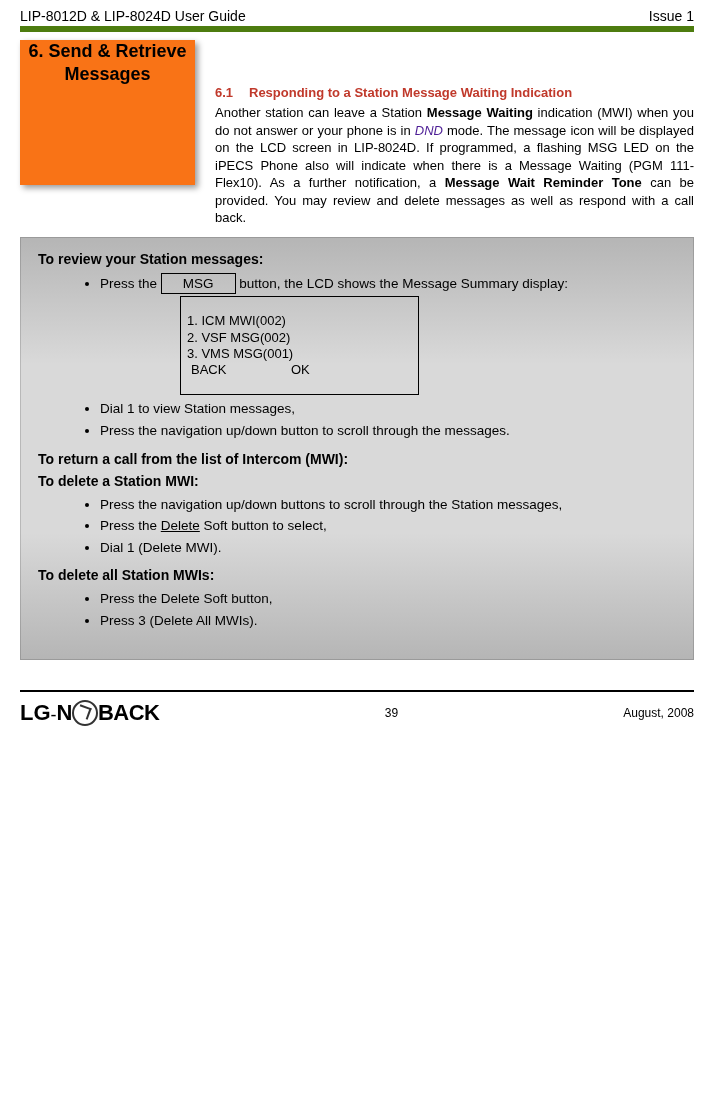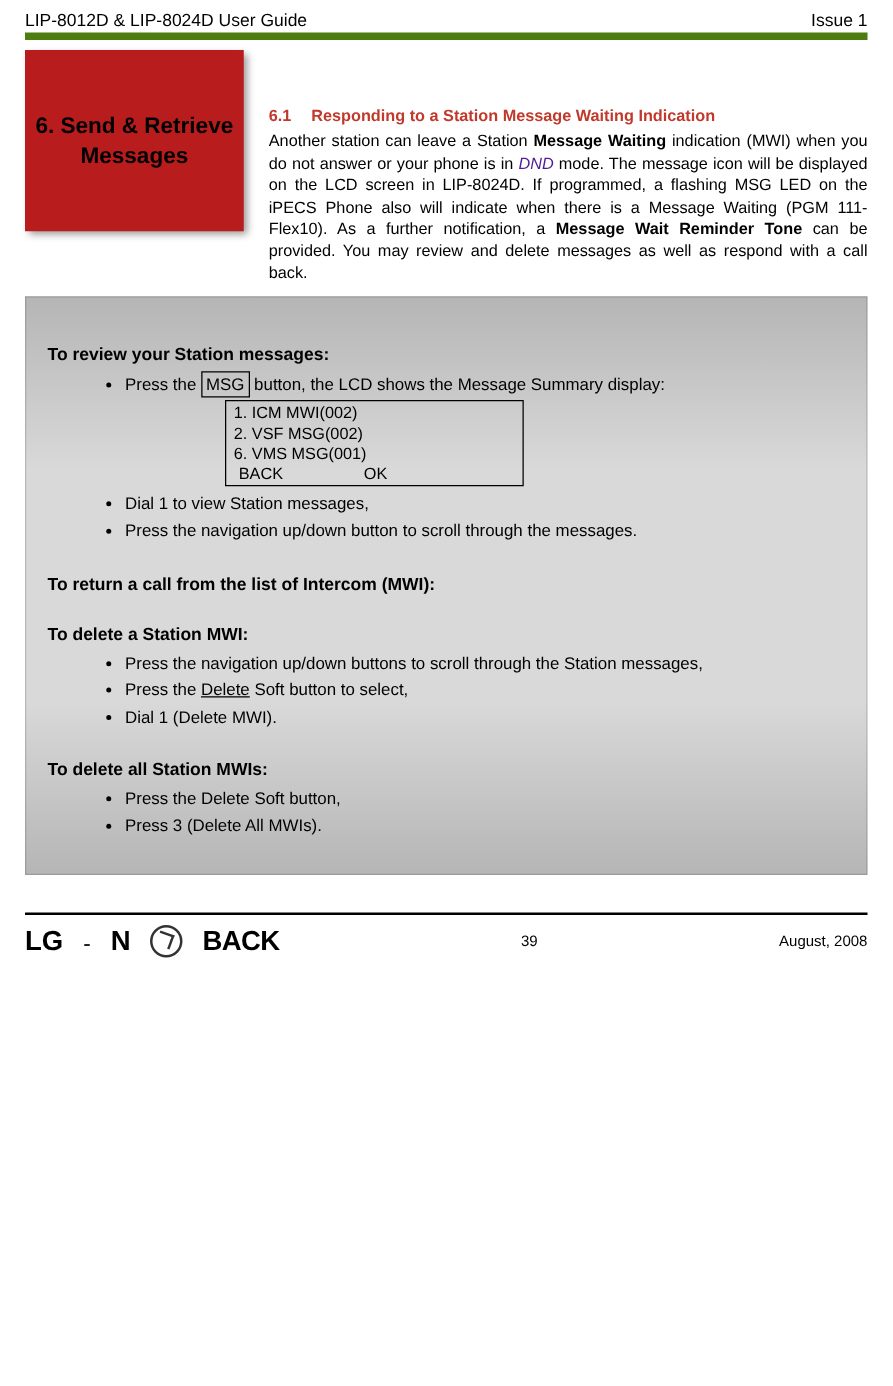--- a/index.html
+++ b/index.html
@@ -24,23 +24,22 @@
     font-size: 14px;
   }
   .top-area {
     display: flex;
     align-items: flex-start;
     margin-top: 8px;
   }
   .sidebar-box {
     width: 175px;
     height: 145px;
-    background: #b91c1c;
-    display: flex;
-    align-items: center;
+    background: #f97316;
+    display: flex;
     justify-content: center;
     text-align: center;
     font-family: "Arial Black", Arial, sans-serif;
     font-weight: 900;
     font-size: 18px;
     line-height: 1.3;
     box-shadow: 3px 3px 6px rgba(0,0,0,0.4);
     flex-shrink: 0;
     margin-right: 20px;
   }
@@ -68,42 +67,41 @@
   .gray-box {
     background: linear-gradient(180deg, #b5b5b5 0%, #d9d9d9 30%, #d9d9d9 70%, #b5b5b5 100%);
     margin-top: 10px;
     padding: 14px 18px 20px 18px;
     box-shadow: inset 0 0 0 1px rgba(0,0,0,0.15);
   }
   .gray-box .heading {
     font-weight: bold;
     margin-bottom: 6px;
     font-size: 14px;
-    margin-top: 24px;
   }
   .gray-box ul {
     margin: 4px 0 10px 0;
     padding-left: 62px;
     line-height: 1.45;
     font-size: 13.5px;
   }
   .gray-box ul li {
     list-style-type: disc;
     margin-bottom: 2px;
   }
   .msg-btn {
     border: 1px solid #000;
-    padding: 0 3px;
+    padding: 0 21px;
     display: inline-block;
   }
   .lcd-box {
     border: 1px solid #000;
     width: 225px;
     margin-left: 80px;
-    padding: 1px 6px;
+    padding: 16px 6px;
     font-size: 13px;
     line-height: 1.25;
     margin-top: 2px;
     margin-bottom: 4px;
   }
   .lcd-box .row4 {
     display: flex;
   }
   .lcd-box .row4 .back { margin-left: 4px; width: 100px; }
   .soft-underline { text-decoration: underline; }
@@ -114,21 +112,21 @@
   .footer-row {
     display: flex;
     justify-content: space-between;
     align-items: center;
     padding: 8px 0 14px 0;
     font-size: 12px;
   }
   .logo {
     display: flex;
     align-items: flex-end;
-    gap: 16px;
+    gap: 0;
   }
   .logo-lg {
     font-weight: 900;
     font-size: 22px;
   }
   .logo-circle {
     width: 22px;
     height: 22px;
     border: 2px solid #333;
     border-radius: 50%;
@@ -179,21 +177,21 @@
   </div>
 
   <div class="gray-box">
     <div class="heading">To review your Station messages:</div>
     <ul>
       <li>
         <span>Press the </span><span class="msg-btn">MSG</span><span> button, the LCD shows the Message Summary display:</span>
         <div class="lcd-box">
           <div>1. ICM MWI(002)</div>
           <div>2. VSF MSG(002)</div>
-          <div>6. VMS MSG(001)</div>
+          <div>3. VMS MSG(001)</div>
           <div class="row4">
             <span class="back">BACK</span>
             <span>OK</span>
           </div>
         </div>
       </li>
       <li><span>Dial 1 to view Station messages,</span></li>
       <li><span>Press the navigation up/down button to scroll through the messages.</span></li>
     </ul>
 

